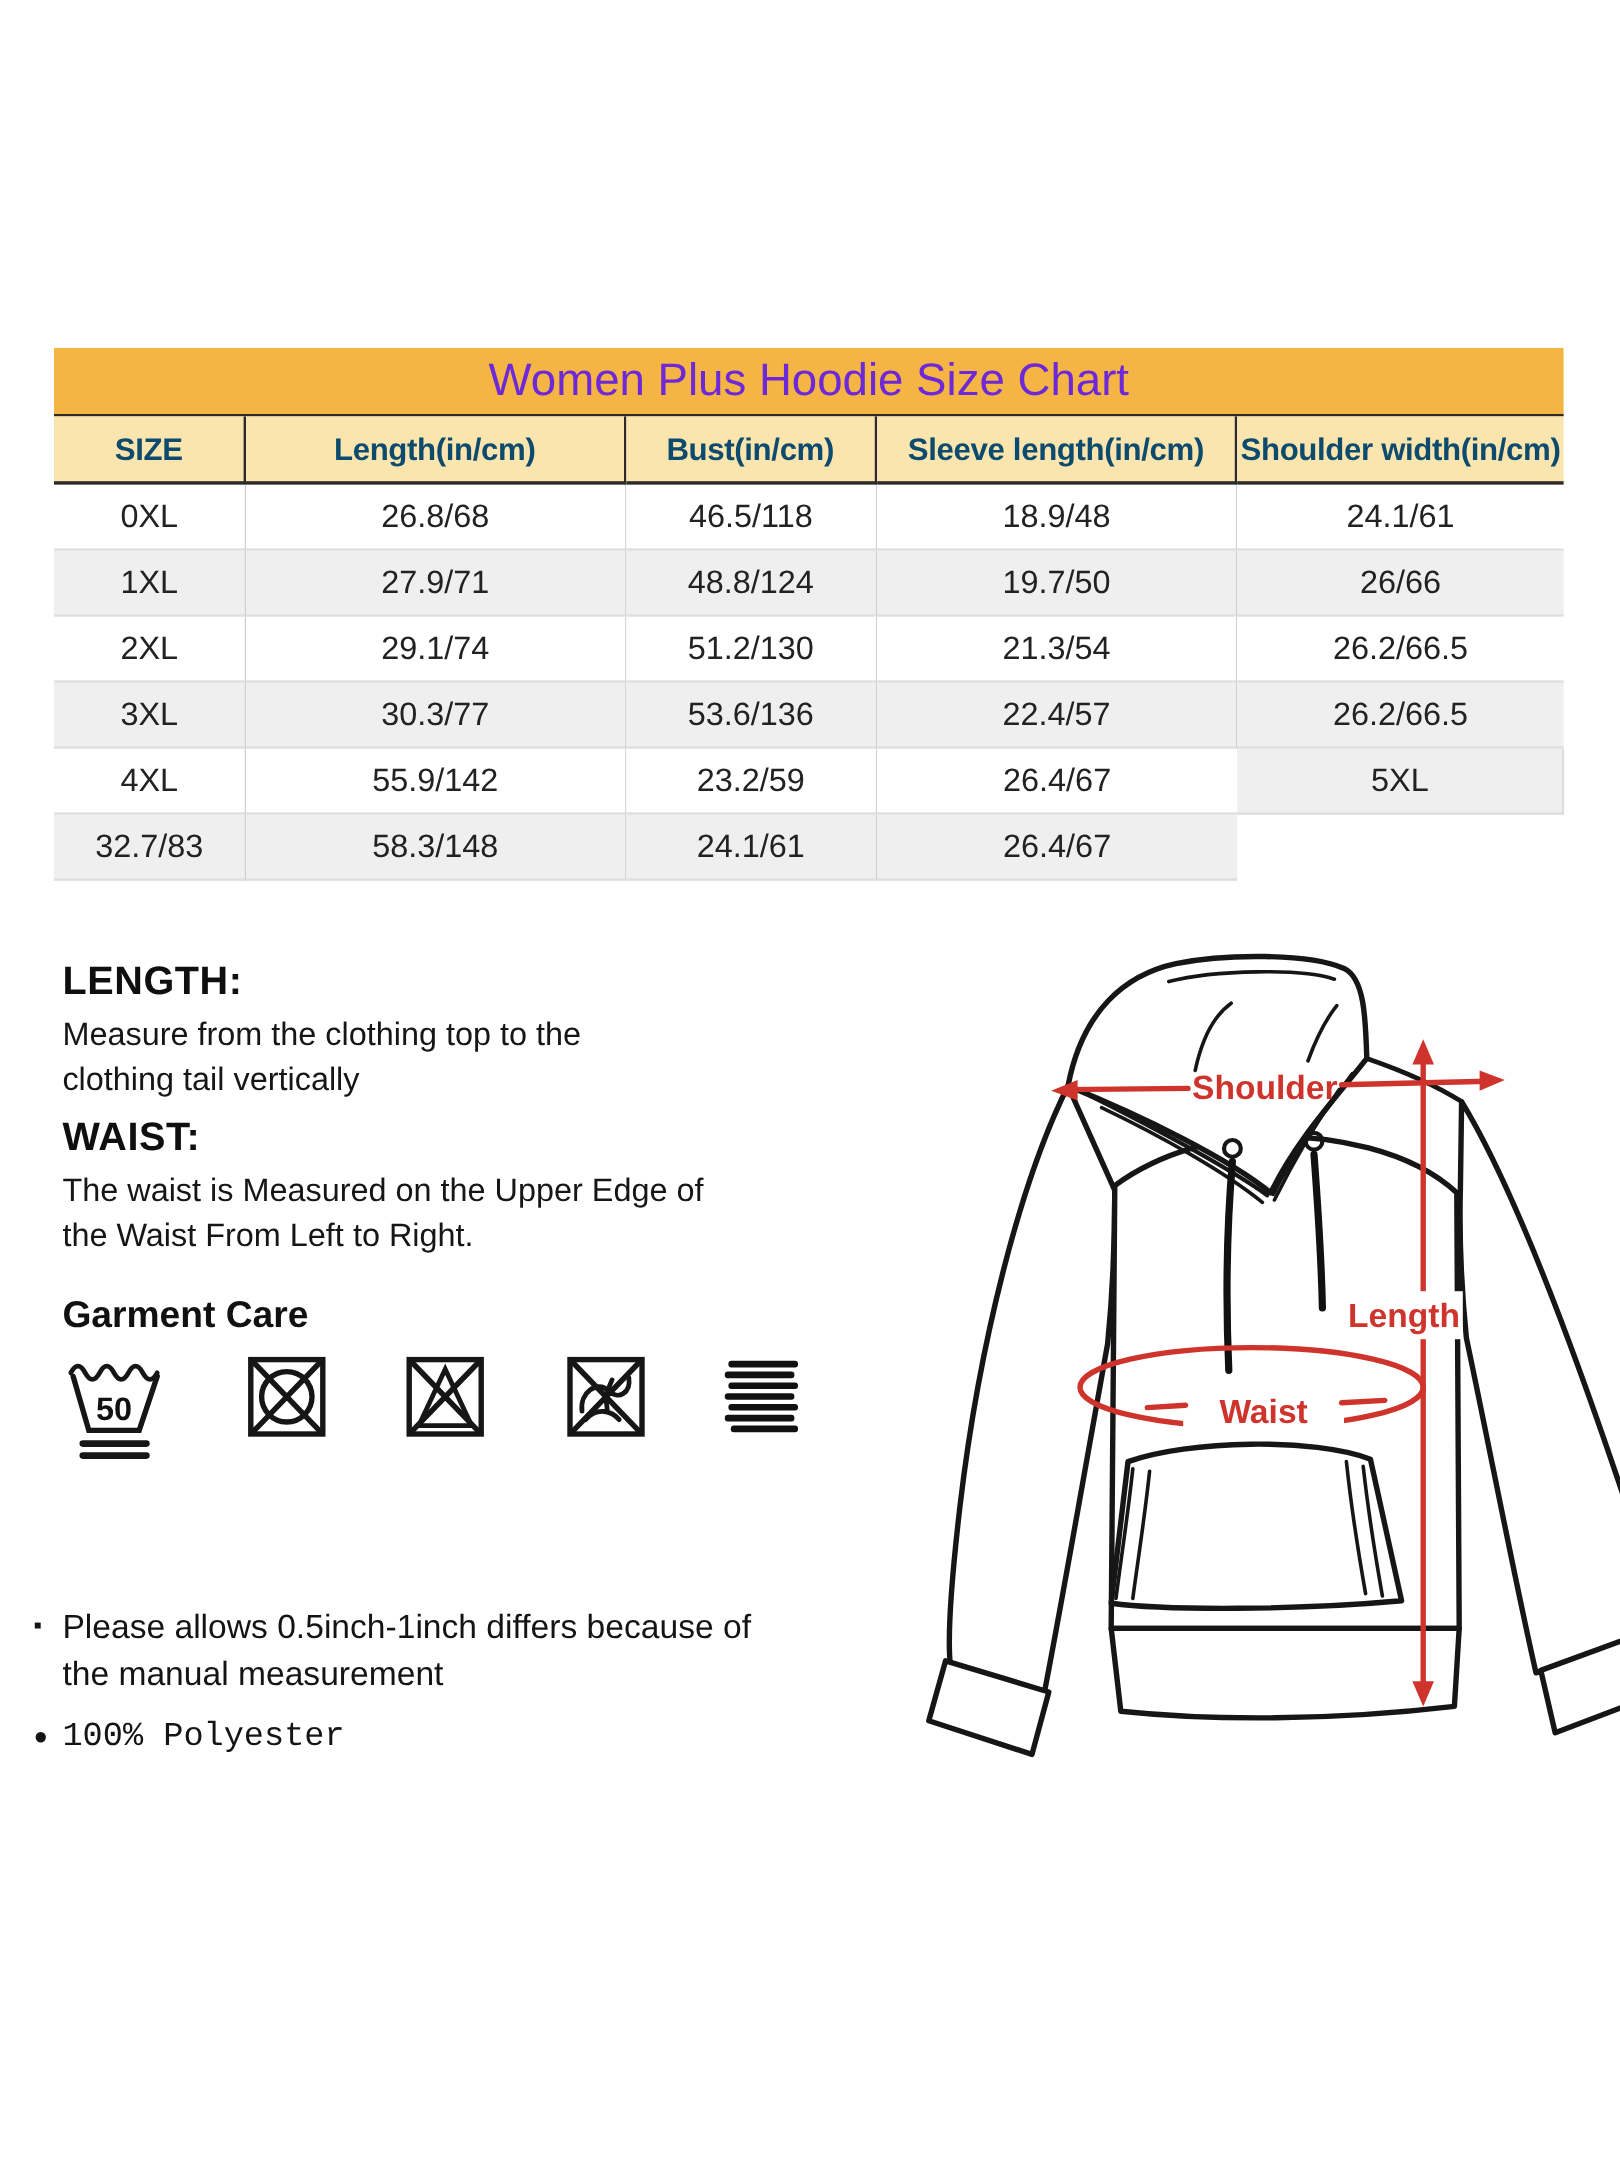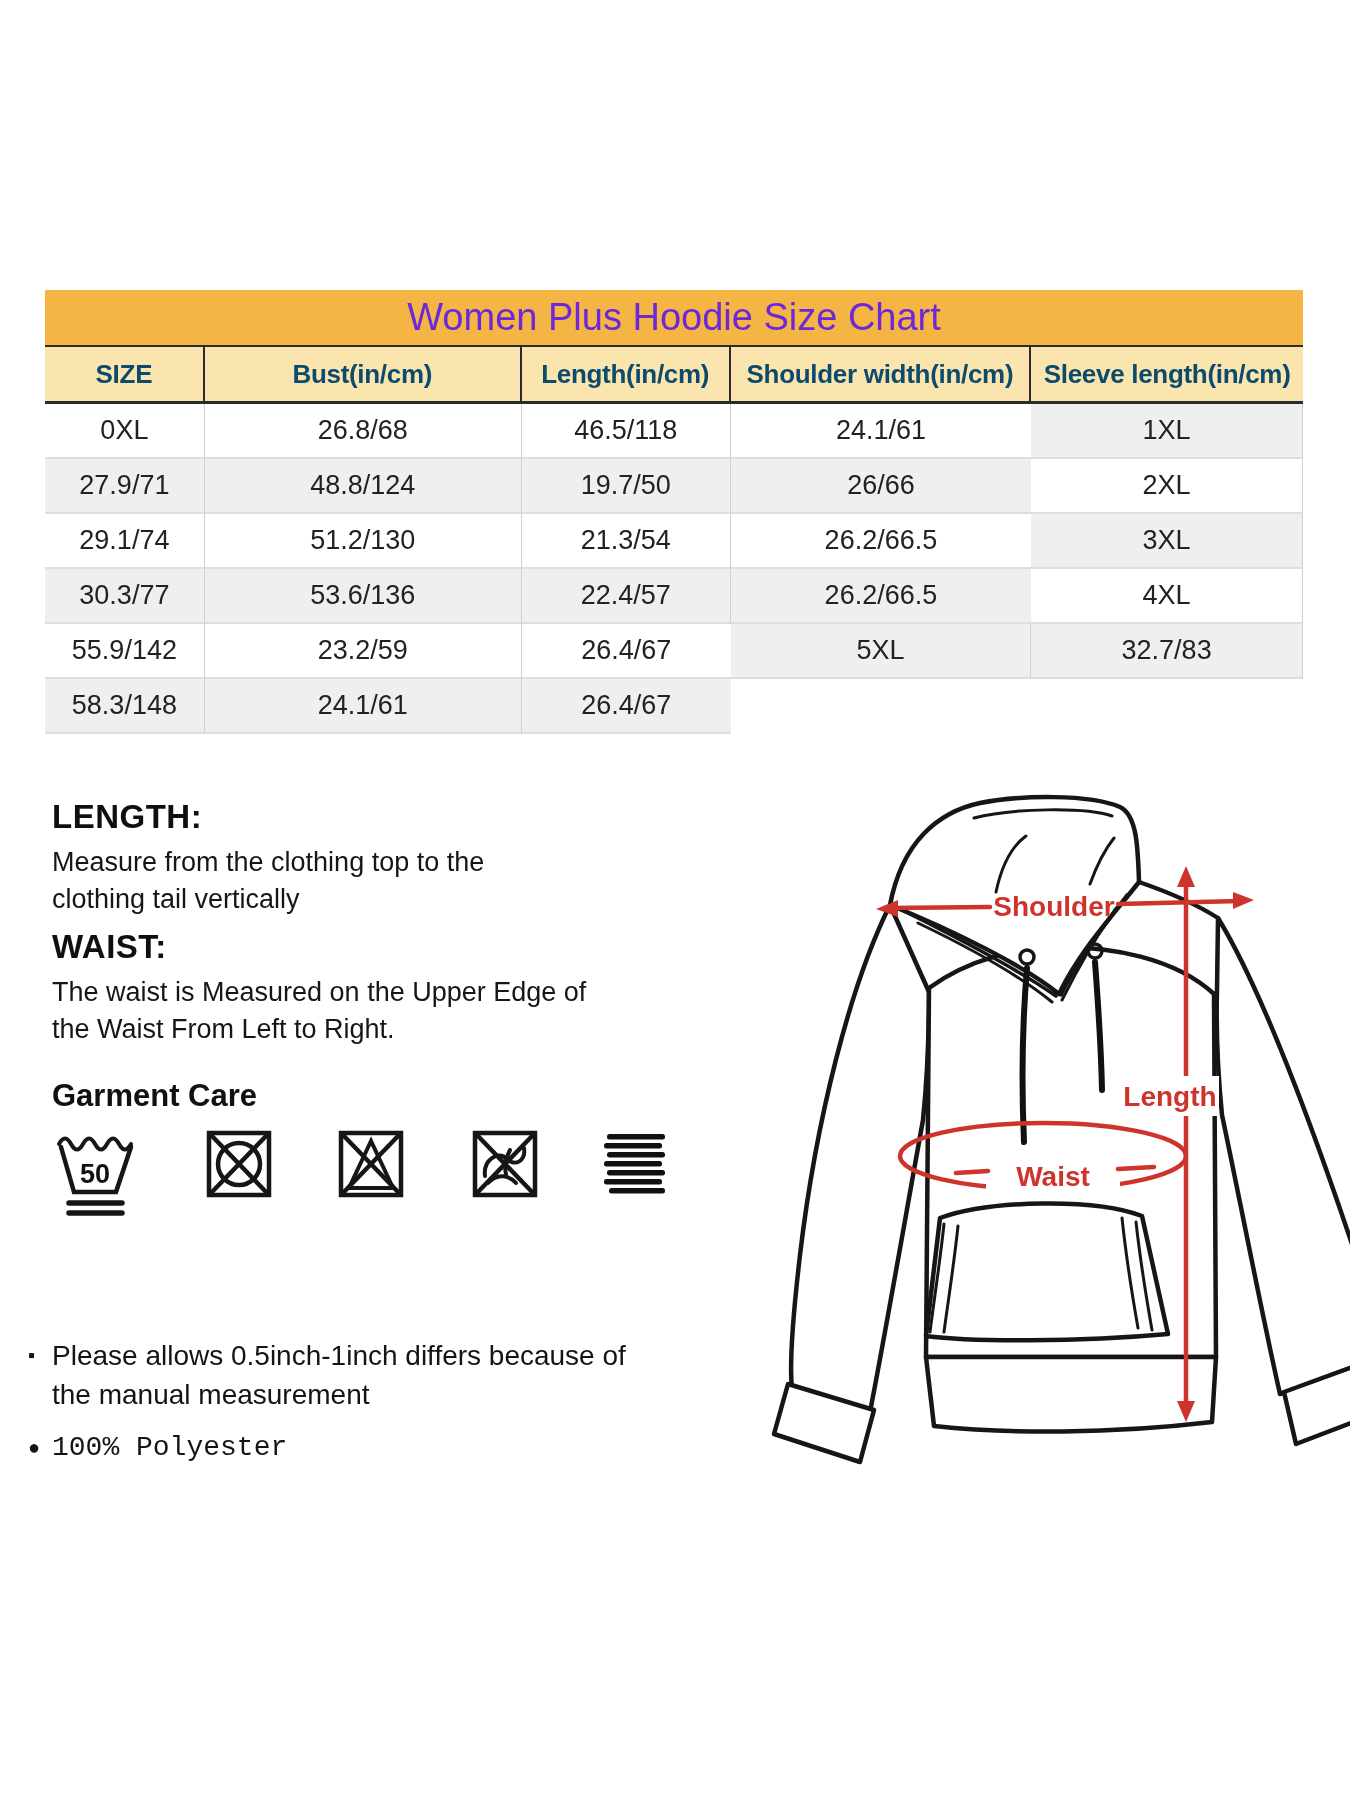--- a/index.html
+++ b/index.html
@@ -58,28 +58,29 @@
   .redfill{fill:#cf342c;stroke:none}
   .redlabel{fill:#cf342c;font-family:"Liberation Sans",sans-serif;font-weight:bold;font-size:28px}
 </style>
 </head>
 <body>
 
 <div class="abs" id="size-table">
   <div class="t-title">Women Plus Hoodie Size Chart</div>
   <div class="t-grid">
     <div class="th">SIZE</div>
+    <div class="th">Length(in/cm)</div>
     <div class="th">Bust(in/cm)</div>
-    <div class="th">Length(in/cm)</div>
+    <div class="th">Sleeve length(in/cm)</div>
     <div class="th">Shoulder width(in/cm)</div>
-    <div class="th">Sleeve length(in/cm)</div>
 
     <div class="td">0XL</div>
     <div class="td">26.8/68</div>
     <div class="td">46.5/118</div>
+    <div class="td">18.9/48</div>
     <div class="td last">24.1/61</div>
 
     <div class="td stripe">1XL</div>
     <div class="td stripe">27.9/71</div>
     <div class="td stripe">48.8/124</div>
     <div class="td stripe">19.7/50</div>
     <div class="td stripe last">26/66</div>
 
     <div class="td">2XL</div>
     <div class="td">29.1/74</div>

